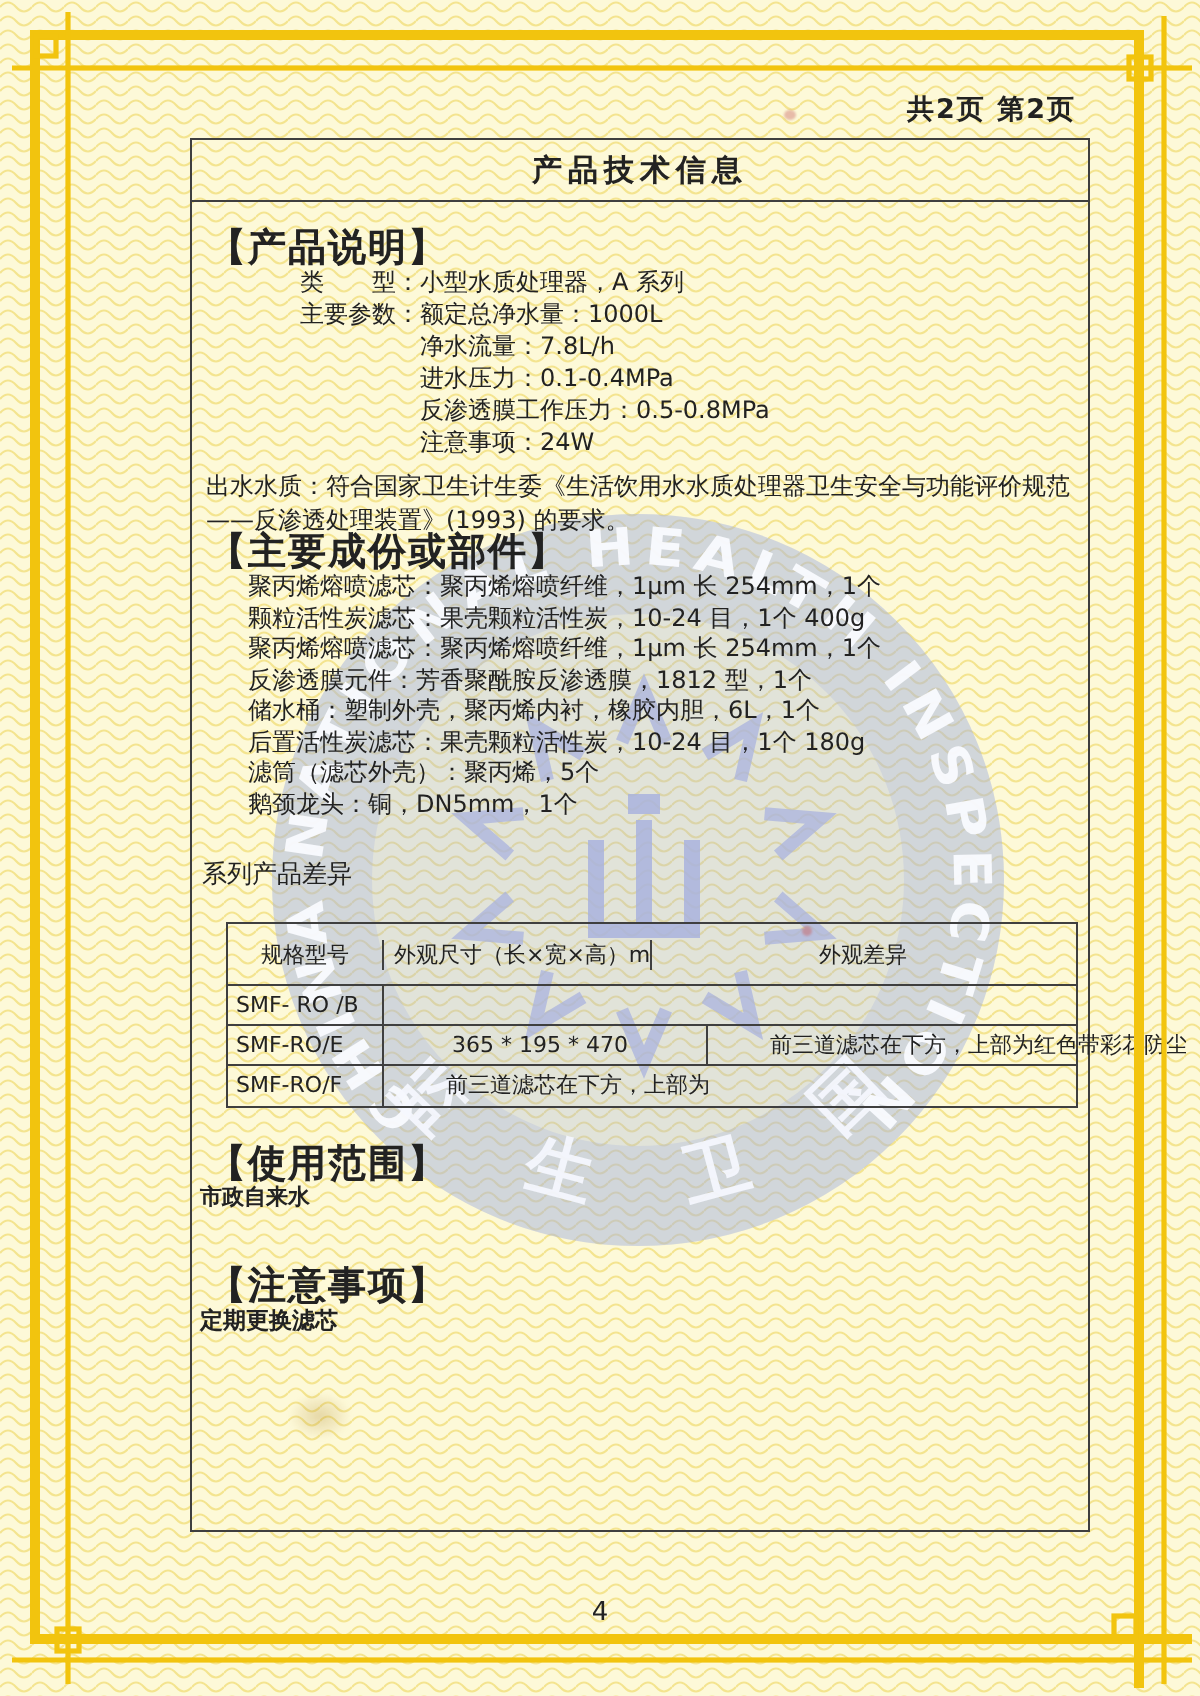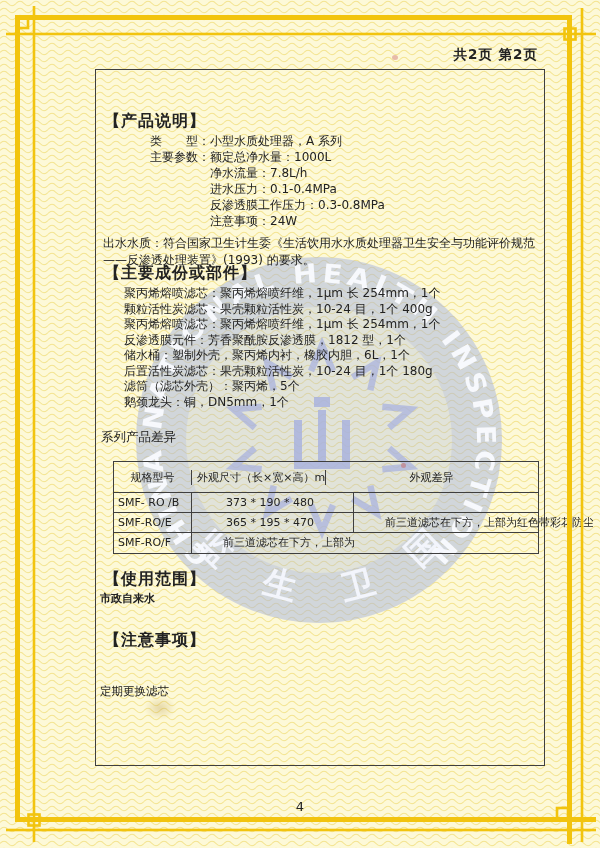--- a/index.html
+++ b/index.html
@@ -35,21 +35,21 @@
   
   .page-pagination{right:62px;top:46px;font-size:13.5px;font-weight:bold;color:var(--ink,#222);letter-spacing:1px;white-space:nowrap;}
   .page-number{left:0;top:799px;width:600px;text-align:center;font-size:13px;color:var(--ink,#222);}
 
   
   .doc-box{left:95px;top:69px;width:450px;height:697px;border:1.6px solid var(--line,#3f3f3f);box-sizing:border-box;}
   .doc-title{position:absolute;left:0;top:0;width:100%;height:31px;border-bottom:1.6px solid var(--line,#3f3f3f);
     box-sizing:border-box;text-align:center;font-size:15px;font-weight:bold;color:var(--ink,#222);
     letter-spacing:3px;line-height:30px;}
 
-  .heading{position:absolute;left:8px;font-size:16px;font-weight:bold;color:var(--ink,#222);white-space:nowrap;letter-spacing:1px;}
+  .heading{position:absolute;left:8px;font-size:19px;font-weight:bold;color:var(--ink,#222);white-space:nowrap;letter-spacing:1px;}
   .h-product{top:41px;}
   .h-components{top:193px;}
   .h-usage{top:499px;}
   .h-notes{top:560px;}
 
   .spec-lines{position:absolute;left:30px;top:63px;font-size:12px;color:var(--ink,#222);}
   .spec-lines div{height:16px;line-height:16px;white-space:pre;margin-left:24px;}
 
   .water-quality{position:absolute;left:7px;top:165px;width:437px;font-size:12px;line-height:17px;color:var(--ink,#222);}
 
@@ -65,21 +65,21 @@
   .tbl-row:last-child{border-bottom:none;}
   .cell{box-sizing:border-box;white-space:nowrap;overflow:hidden;}
   .tbl .c1{border-right:1.4px solid var(--line,#3f3f3f);padding-left:4px;}
   .tbl .c2{border-right:1.4px solid var(--line,#3f3f3f);padding-left:6px;}
   .tbl .c3{padding-left:3px;}
   .tbl-head .c1{text-align:center;padding-left:0;}
   .tbl-head .c2{padding-left:5px;}
   .tbl-head .c3{text-align:center;padding-left:0;}
 
   .usage-content{position:absolute;left:4px;top:521px;font-size:11px;font-weight:bold;color:var(--ink,#222);white-space:nowrap;}
-  .notes-content{position:absolute;left:4px;top:583px;font-size:11.5px;font-weight:normal;color:var(--ink,#222);white-space:nowrap;margin-top:31px;}
+  .notes-content{position:absolute;left:4px;top:583px;font-size:11.5px;font-weight:bold;color:var(--ink,#222);white-space:nowrap;}
 
   
   .smudge{left:144px;top:696px;width:32px;height:24px;border-radius:50%;
     background:radial-gradient(ellipse at center,rgba(176,138,48,.30),rgba(176,138,48,0) 70%);filter:blur(1px);}
   .speck1{left:392px;top:55px;width:6px;height:5px;border-radius:50%;background:rgba(205,110,110,.45);filter:blur(.5px);}
   .speck2{left:401px;top:463px;width:5px;height:5px;border-radius:50%;background:rgba(205,80,70,.4);filter:blur(.5px);}
 </style>
 </head>
 <body>
 
@@ -156,30 +156,31 @@
     </g>
   </svg>
 
   <div class="abs z1 smudge"></div>
   <div class="abs z1 speck1"></div>
   <div class="abs z1 speck2"></div>
 
   <div class="abs z2 page-pagination">共2页 第2页</div>
 
   <div class="abs z2 doc-box">
+    <div class="doc-title">产品技术信息</div>
 
     <div class="heading h-product">【产品说明】</div>
 
     <div class="spec-lines">
 
     <div>类　　型：小型水质处理器，A 系列</div>
         <div>主要参数：额定总净水量：1000L</div>
         <div>　　　　　净水流量：7.8L/h</div>
         <div>　　　　　进水压力：0.1-0.4MPa</div>
-        <div>　　　　　反渗透膜工作压力：0.3-0.8MPa</div>
+        <div>　　　　　反渗透膜工作压力：0.5-0.8MPa</div>
         <div>　　　　　注意事项：24W</div>
       </div>
 
     <div class="water-quality">出水水质：符合国家卫生计生委《生活饮用水水质处理器卫生安全与功能评价规范——反渗透处理装置》(1993) 的要求。</div>
 
     <div class="heading h-components">【主要成份或部件】</div>
 
     <div class="component-lines">
 
     <div>聚丙烯熔喷滤芯：聚丙烯熔喷纤维，1μm 长 254mm，1个</div>
@@ -197,21 +198,20 @@
     <div class="tbl">
       <div class="tbl-head">
         <div class="cell c1">规格型号</div>
         <div class="cell c2">外观尺寸（长×宽×高）mm</div>
         <div class="cell c3">外观差异</div>
       </div>
       <div class="tbl-body">
 
           <div class="tbl-row">
             <div class="cell c1">SMF- RO /B</div>
-            <div class="cell c2">373 * 190 * 480</div>
           </div>
 
           <div class="tbl-row">
             <div class="cell c1">SMF-RO/E</div>
             <div class="cell c2">365 * 195 * 470</div>
             <div class="cell c3">前三道滤芯在下方，上部为红色带彩花防尘罩</div>
           </div>
 
           <div class="tbl-row">
             <div class="cell c1">SMF-RO/F</div>

